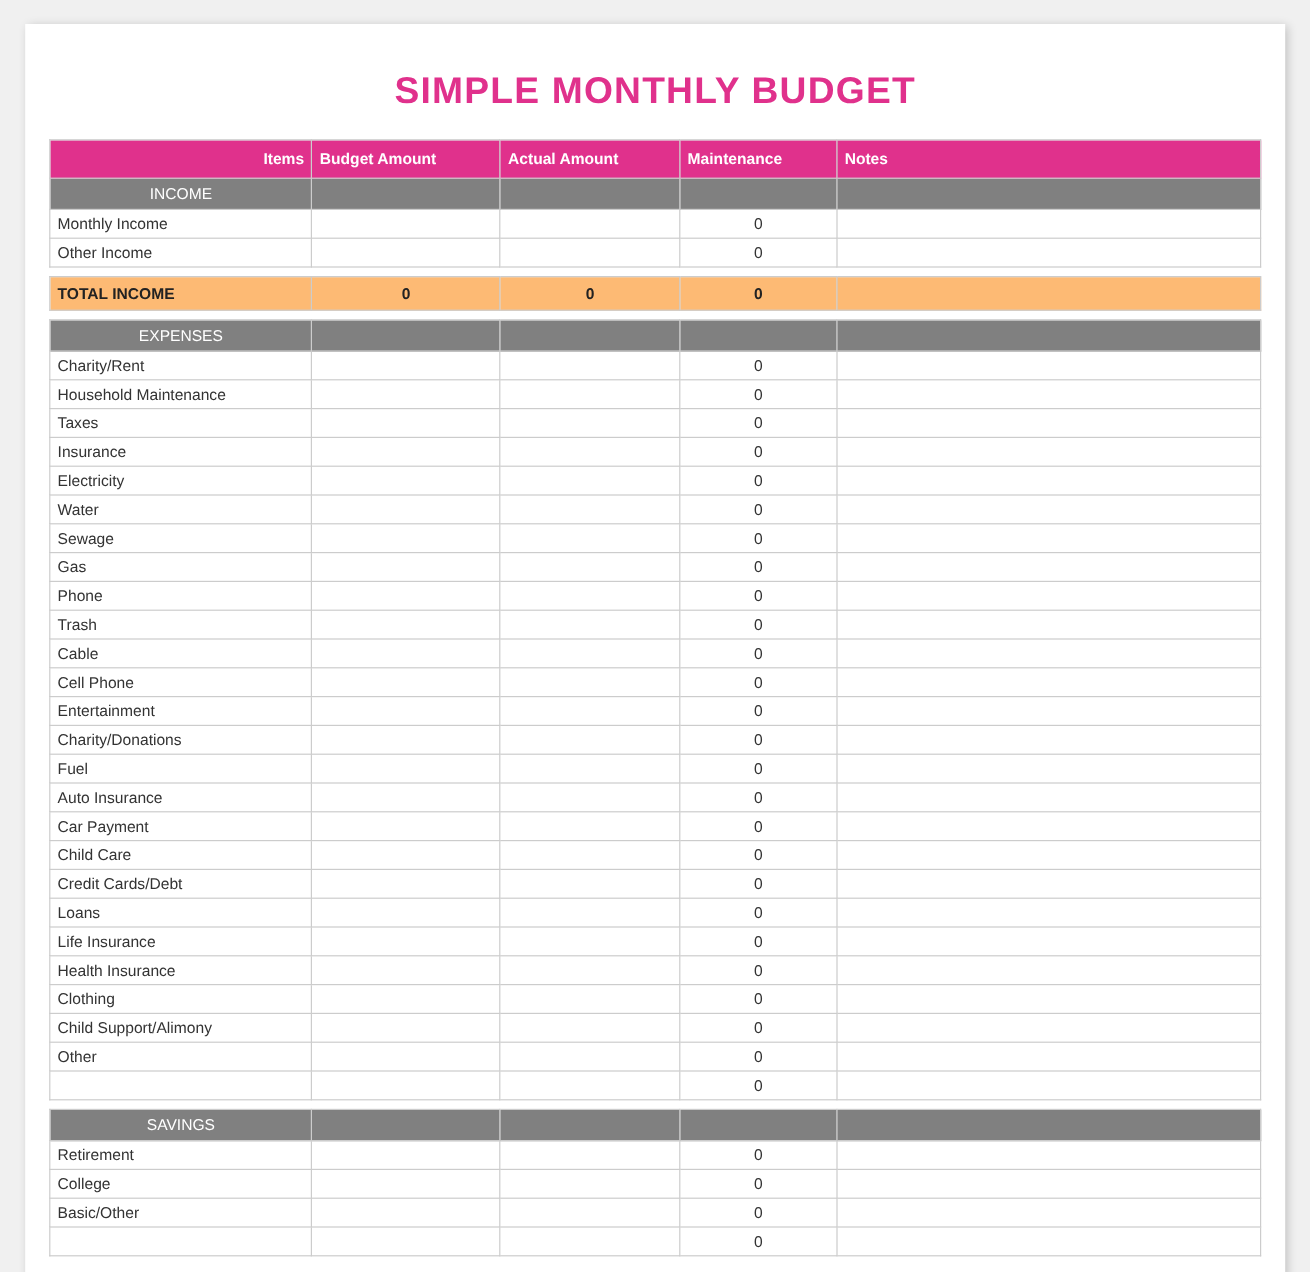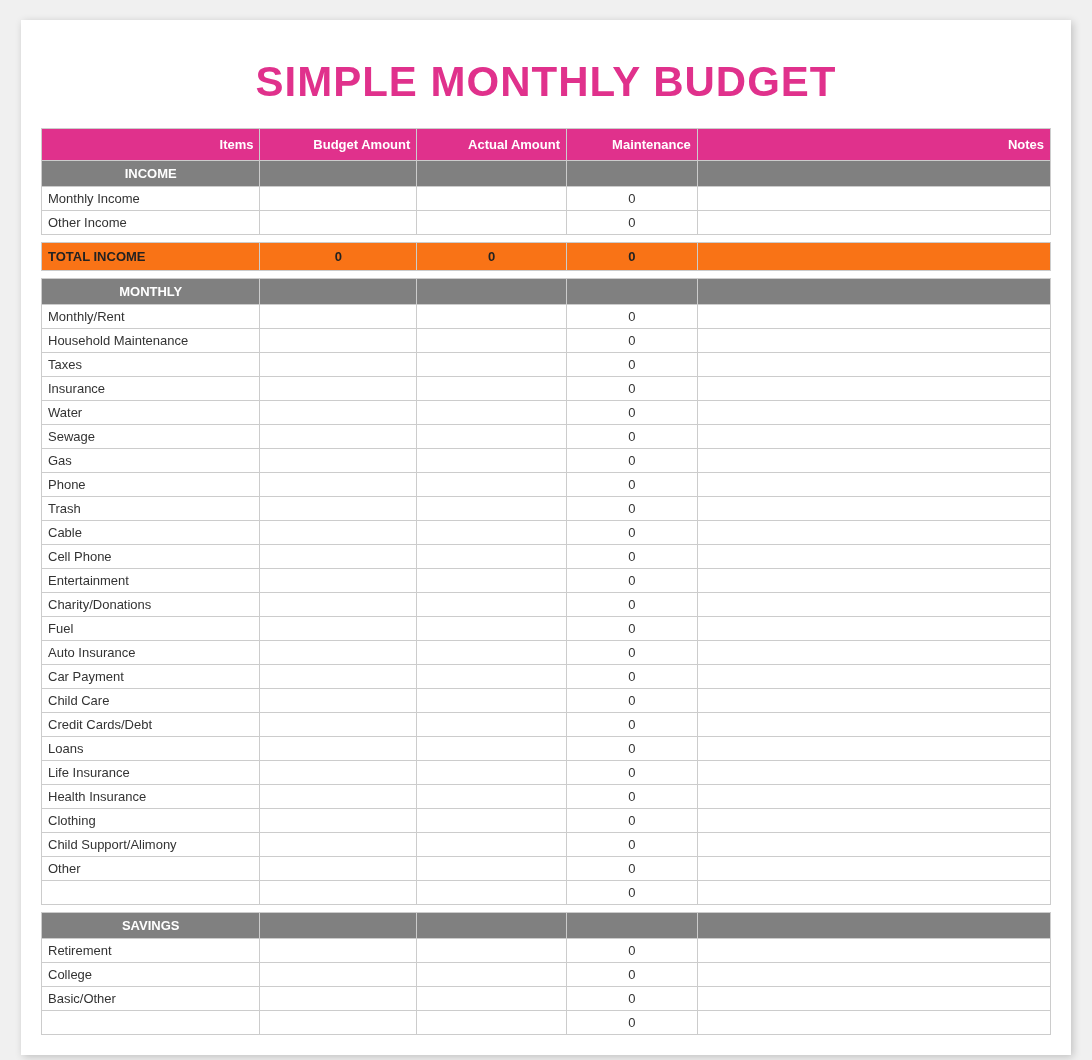--- a/index.html
+++ b/index.html
@@ -13,63 +13,63 @@
       padding: 20px;
     }
     .page-container {
       background: white;
       width: 1050px;
       padding: 20px;
       box-shadow: 2px 2px 8px rgba(0,0,0,0.2);
     }
     .title {
       text-align: center;
-      font-size: 42px;
+      font-size: 31px;
       font-weight: bold;
       color: #e0318c;
       padding: 18px 0 22px;
       letter-spacing: 1px;
     }
     table {
       width: 100%;
       border-collapse: collapse;
       font-size: 13px;
     }
     .header-row th {
       background-color: #e0318c;
       color: white;
       font-weight: bold;
       padding: 8px 6px;
-      text-align: right;
+      text-align: left;
       border: 1px solid #ccc;
     }
     .header-row th:first-child {
       text-align: right;
     }
     .section-row td {
       background-color: #808080;
       color: white;
-      font-weight: bold;
+      font-weight: normal;
       text-align: center;
       padding: 5px 6px;
       border: 1px solid #ccc;
       font-size: 13px;
     }
     .data-row td {
       border: 1px solid #ccc;
       padding: 4px 6px;
       text-align: center;
       color: #333;
       height: 20px;
     }
     .data-row td:first-child {
       text-align: left;
     }
     .total-row td {
-      background-color: #f97316;
+      background-color: #fdba74;
       font-weight: bold;
       color: #222;
       padding: 6px 6px;
       border: 1px solid #ccc;
       text-align: center;
     }
     .total-row td:first-child {
       text-align: left;
       font-size: 13px;
     }
@@ -126,28 +126,28 @@
         <td>0</td>
         <td>0</td>
         <td>0</td>
         <td></td>
       </tr>
       <tr class="spacer-row">
         <td colspan="5"></td>
       </tr>
 
       <tr class="section-row">
-        <td>MONTHLY</td>
-        <td></td>
-        <td></td>
-        <td></td>
-        <td></td>
-      </tr>
-      <tr class="data-row">
-        <td>Monthly/Rent</td>
+        <td>EXPENSES</td>
+        <td></td>
+        <td></td>
+        <td></td>
+        <td></td>
+      </tr>
+      <tr class="data-row">
+        <td>Charity/Rent</td>
         <td></td>
           <td></td>
         <td>0</td>
         <td></td>
       </tr>
       <tr class="data-row">
         <td>Household Maintenance</td>
         <td></td>
           <td></td>
         <td>0</td>
@@ -155,20 +155,27 @@
       </tr>
       <tr class="data-row">
         <td>Taxes</td>
         <td></td>
           <td></td>
         <td>0</td>
         <td></td>
       </tr>
       <tr class="data-row">
         <td>Insurance</td>
+        <td></td>
+          <td></td>
+        <td>0</td>
+        <td></td>
+      </tr>
+      <tr class="data-row">
+        <td>Electricity</td>
         <td></td>
           <td></td>
         <td>0</td>
         <td></td>
       </tr>
       <tr class="data-row">
         <td>Water</td>
         <td></td>
           <td></td>
         <td>0</td>

